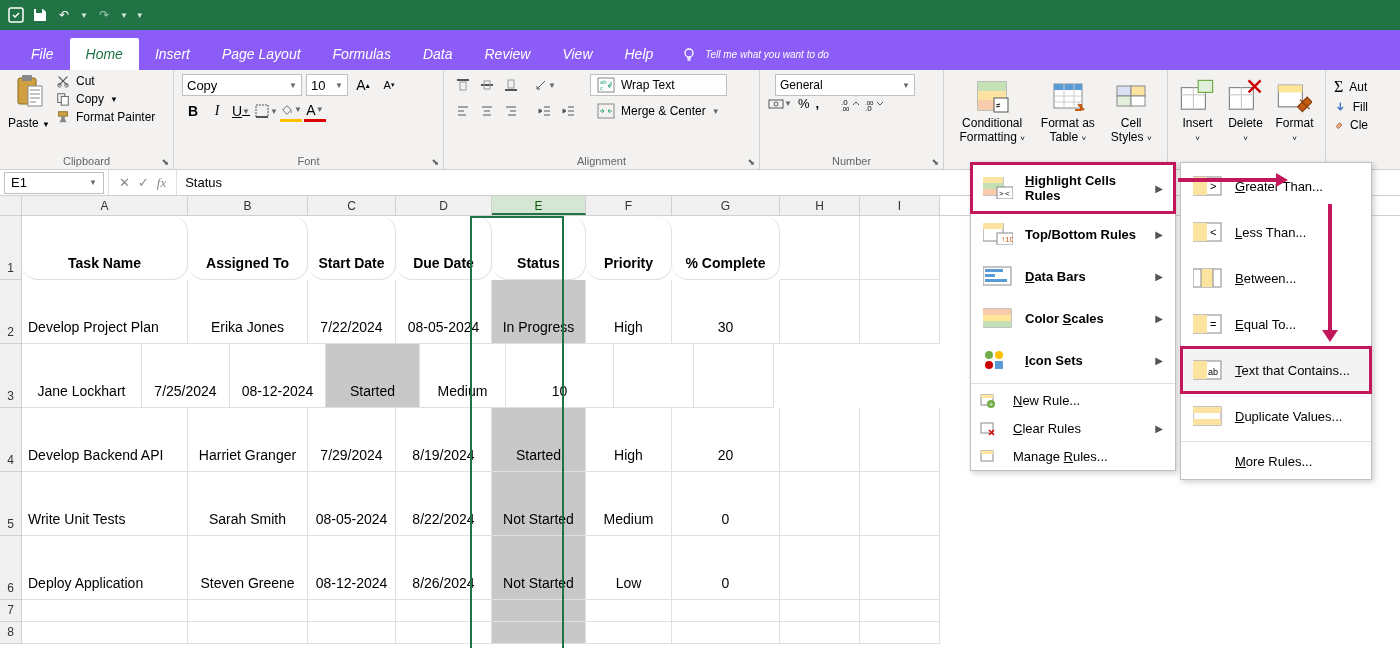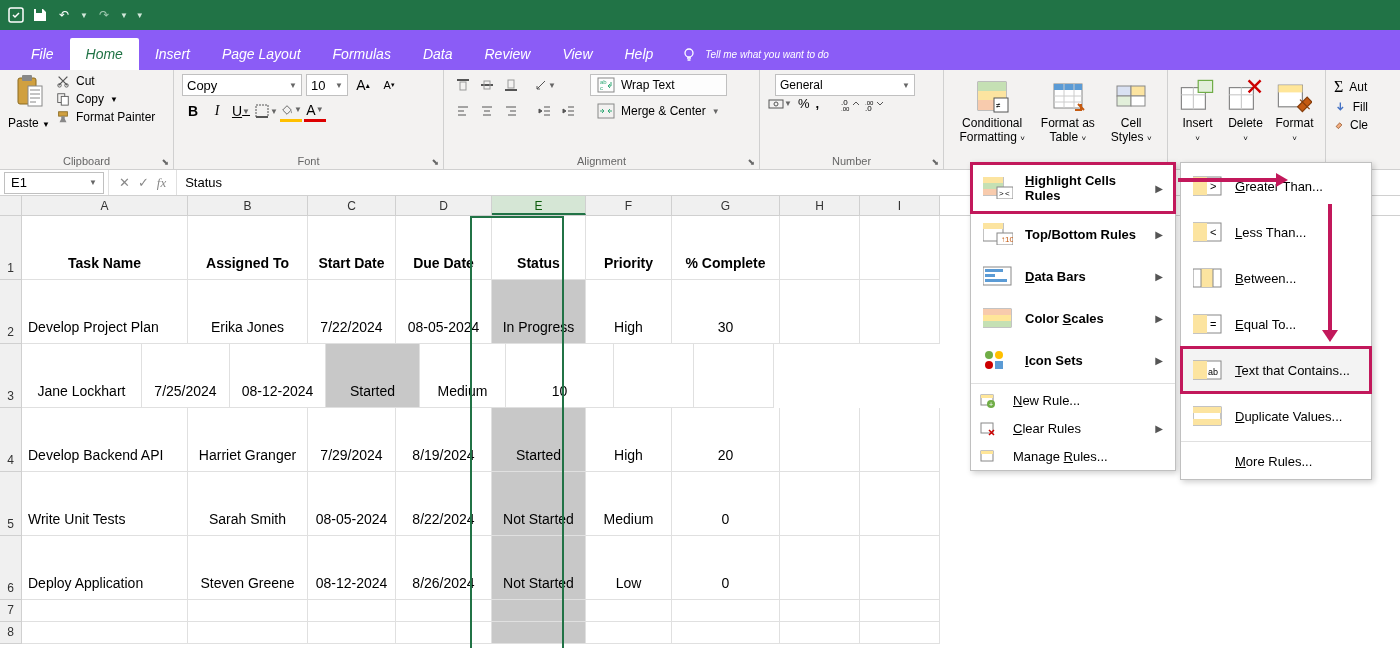--- a/index.html
+++ b/index.html
@@ -91,21 +91,21 @@
 .col-h { border-right: 1px solid #d0d0d0; background: #f0f0f0; font-size: 12px; text-align: center; line-height: 20px; color: #333; }
 .col-h.sel { background: #d5e6d5; color: #0c5c0c; border-bottom: 2px solid #217346; }
 .grid-body { display: flex; }
 .row-headers { width: 22px; }
 .row-h { height: 64px; border-right: 1px solid #d0d0d0; border-bottom: 1px solid #d0d0d0; background: #f0f0f0; font-size: 12px; text-align: center; display: flex; align-items: flex-end; justify-content: center; padding-bottom: 4px; color: #333; }
 .row-h.small { height: 22px; }
 .cells { position: relative; }
 .cell-row { display: flex; height: 64px; }
 .cell-row.small { height: 22px; }
 .cell { border-right: 1px solid #e0e0e0; border-bottom: 1px solid #e0e0e0; font-size: 14px; display: flex; align-items: flex-end; padding: 0 6px 8px; }
-.cell.header { font-weight: bold; justify-content: center; text-align: center; }
+.cell.header { font-weight: bold; justify-content: center; text-align: center; border-radius: 16px; }
 .cell.center { justify-content: center; }
 .cell.left { justify-content: flex-start; }
 .cell.sel { background: #c8c8c8; }
 
 
 .cA { width: 166px; } .cB { width: 120px; } .cC { width: 88px; } .cD { width: 96px; }
 .cE { width: 94px; } .cF { width: 86px; } .cG { width: 108px; } .cH { width: 80px; }
 .cI { width: 80px; }
 
 

